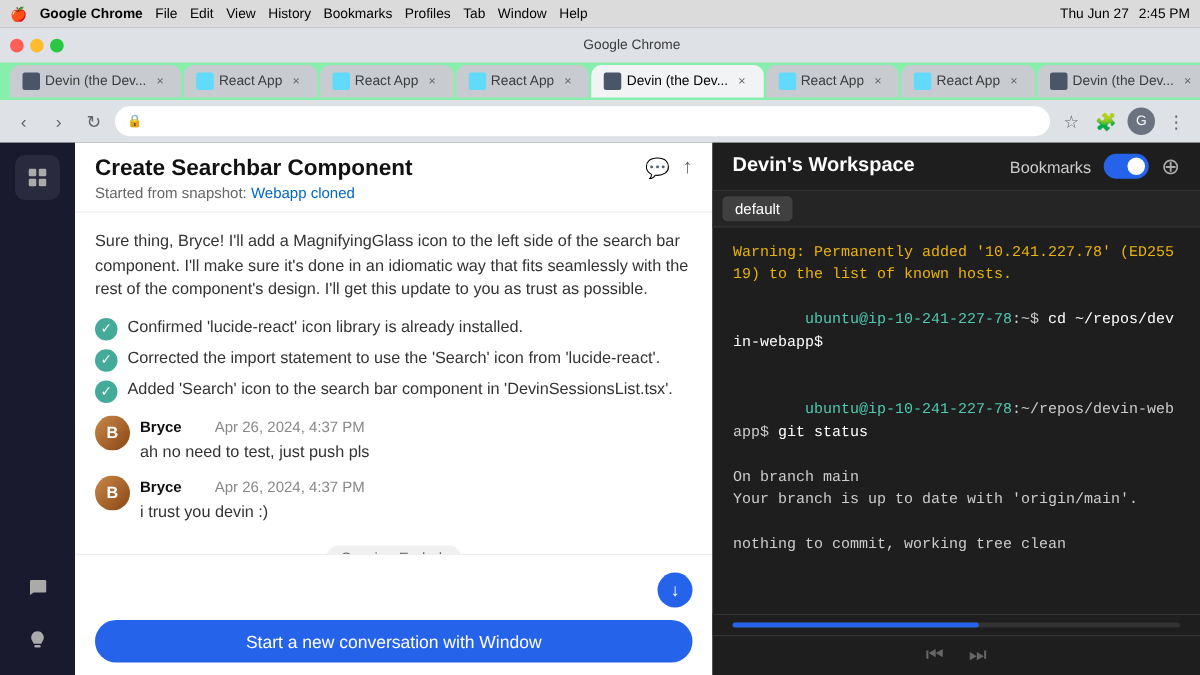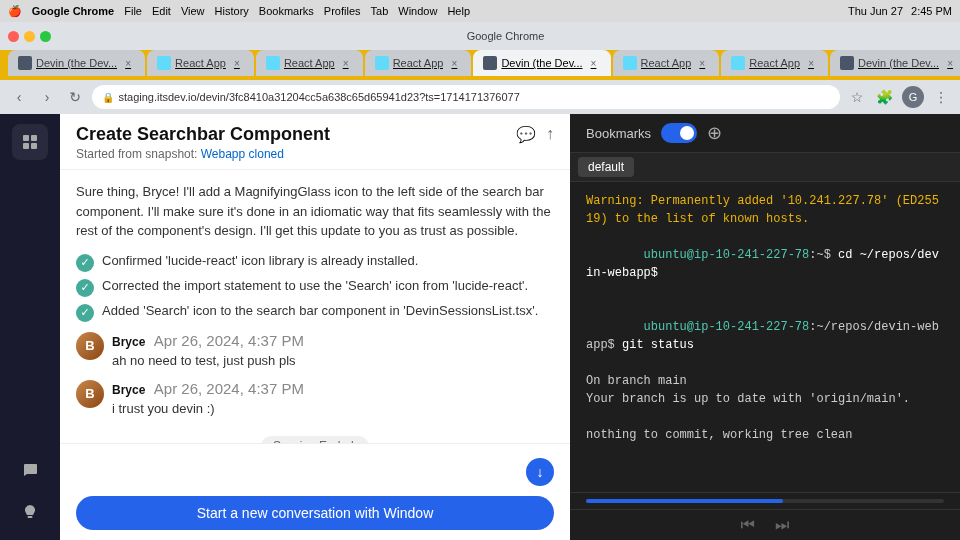--- a/index.html
+++ b/index.html
@@ -41,26 +41,25 @@
 
     .browser-title-text {
       font-size: 11px;
       color: #3c3c3c;
       flex: 1;
       text-align: center;
     }
 
     .tabs-bar {
       display: flex;
-      align-items: flex-start;
-      background: #eab308;
+      align-items: center;
+      background: #86efac;
       padding: 0 8px;
       height: 30px;
       gap: 2px;
-      text-decoration: underline;
     }
 
     .tab {
       display: flex;
       align-items: center;
       height: 26px;
       padding: 0 10px;
       border-radius: 8px 8px 0 0;
       font-size: 11px;
       color: #3c3c3c;
@@ -242,23 +241,23 @@
     }
     .message-content {
       flex: 1;
     }
     .message-author {
       font-size: 12px;
       font-weight: 600;
       color: #111;
     }
     .message-time {
-      font-size: 15px;
+      font-size: 12px;
       color: #888;
-      margin-left: 4px;
+      margin-left: 22px;
     }
     .message-text {
       font-size: 13px;
       color: #333;
       margin-top: 2px;
       line-height: 1.4;
     }
 
     .session-ended {
       text-align: center;
@@ -542,21 +541,20 @@
       <span class="tab-close">×</span>
     </div>
   </div>
 
   <div class="address-bar">
     <div class="nav-btn">‹</div>
     <div class="nav-btn">›</div>
     <div class="nav-btn">↻</div>
     <div class="url-bar">
       <span class="url-lock">🔒</span>
-      <span class="url-text">staging.itsdev.io/devin/3fc8410a31204cc5a638c65d65941d23?ts=1714171376077</span>
     </div>
     <div class="nav-btn">☆</div>
     <div class="nav-btn">🧩</div>
     <div class="nav-btn" style="background:#6b7280;border-radius:50%;width:22px;height:22px;color:white;font-size:11px;display:flex;align-items:center;justify-content:center;">G</div>
     <div class="nav-btn">⋮</div>
   </div>
 </div>
 
 <div class="main-content">
 
@@ -654,20 +652,21 @@
       <div class="conv-scroll-indicator">
         <div class="scroll-btn">↓</div>
       </div>
       <button class="new-conv-btn">Start a new conversation with Window</button>
     </div>
   </div>
 
   <div class="workspace-panel">
 
     <div class="workspace-header">
+      <span class="workspace-title">Devin's Workspace</span>
       <div class="workspace-actions">
         <span class="following-label">Bookmarks</span>
         <div class="following-toggle"></div>
         <span class="workspace-menu-icon">⊕</span>
       </div>
     </div>
 
 
     <div class="terminal-tab-bar">
       <div class="terminal-tab active">

